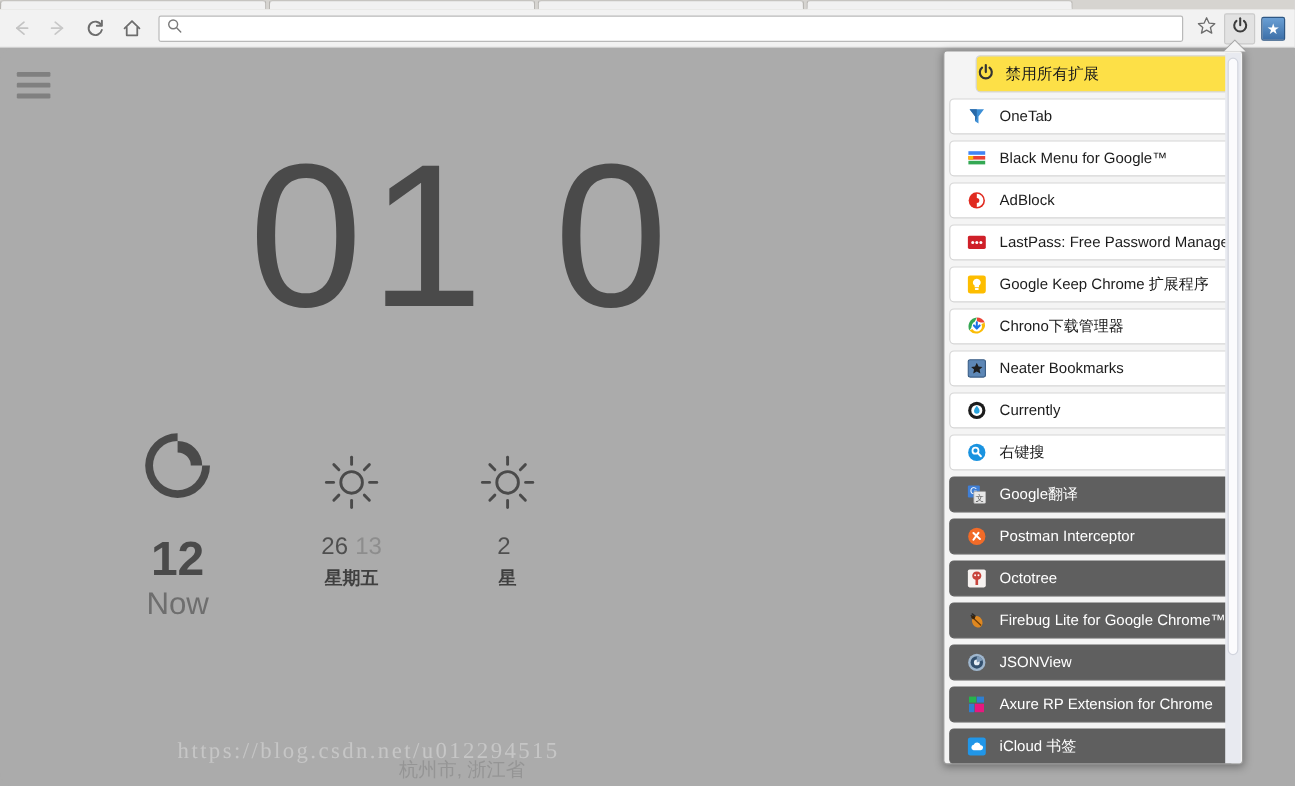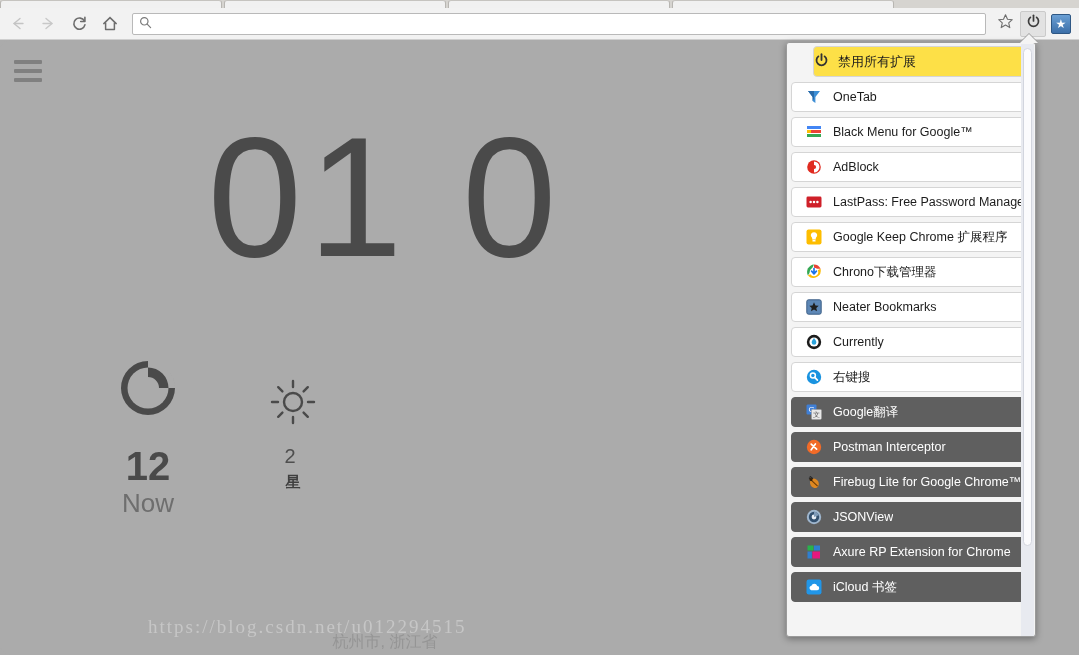--- a/index.html
+++ b/index.html
@@ -449,39 +449,58 @@
         <svg width="62" height="62" viewBox="0 0 62 62">
           <path d="M31 4 A27 27 0 1 0 31 58 A27 27 0 0 0 31 4 Z
                    M31 4 L31 20 A11 11 0 0 0 42 31 L58 31 A27 27 0 0 0 31 4 Z" fill="#4a4a4a" fill-rule="evenodd"></path>
           <circle cx="31" cy="31" r="20.5" fill="#ababab"></circle>
           <path d="M31 10.5 A20.5 20.5 0 0 1 51.5 31 L42 31 A11 11 0 0 0 31 20 Z" fill="#4a4a4a"></path>
         </svg>
       </div>
       <div class="wx-now-temp">12</div>
       <div class="wx-now-label">Now</div>
     </div>
-
-
 
     <div class="wx-day">
       <div class="wx-day-icon">
         <svg width="46" height="46" viewBox="0 0 46 46">
           <circle cx="23" cy="23" r="9" fill="none" stroke="#4a4a4a" stroke-width="2.4"></circle>
           <g stroke="#4a4a4a" stroke-width="2.4" stroke-linecap="round">
             <line x1="23" y1="2" x2="23" y2="8"></line>
             <line x1="23" y1="38" x2="23" y2="44"></line>
             <line x1="2" y1="23" x2="8" y2="23"></line>
             <line x1="38" y1="23" x2="44" y2="23"></line>
             <line x1="8.2" y1="8.2" x2="12.4" y2="12.4"></line>
             <line x1="33.6" y1="33.6" x2="37.8" y2="37.8"></line>
             <line x1="37.8" y1="8.2" x2="33.6" y2="12.4"></line>
             <line x1="12.4" y1="33.6" x2="8.2" y2="37.8"></line>
           </g>
         </svg>
       </div>
+      <div class="wx-day-temps"><span>26</span><span class="lo">13</span></div>
+      <div class="wx-day-name">星期五</div>
+    </div>
+
+
+    <div class="wx-day">
+      <div class="wx-day-icon">
+        <svg width="46" height="46" viewBox="0 0 46 46">
+          <circle cx="23" cy="23" r="9" fill="none" stroke="#4a4a4a" stroke-width="2.4"></circle>
+          <g stroke="#4a4a4a" stroke-width="2.4" stroke-linecap="round">
+            <line x1="23" y1="2" x2="23" y2="8"></line>
+            <line x1="23" y1="38" x2="23" y2="44"></line>
+            <line x1="2" y1="23" x2="8" y2="23"></line>
+            <line x1="38" y1="23" x2="44" y2="23"></line>
+            <line x1="8.2" y1="8.2" x2="12.4" y2="12.4"></line>
+            <line x1="33.6" y1="33.6" x2="37.8" y2="37.8"></line>
+            <line x1="37.8" y1="8.2" x2="33.6" y2="12.4"></line>
+            <line x1="12.4" y1="33.6" x2="8.2" y2="37.8"></line>
+          </g>
+        </svg>
+      </div>
       <div class="wx-day-temps"><span>2</span><span class="lo"></span></div>
       <div class="wx-day-name">星</div>
     </div>
 
   </div>
 
   <div id="location">杭州市, 浙江省</div>
 
 </div>
 
@@ -619,20 +638,31 @@
     <div class="ext-item disabled">
       <span class="ext-icon">
         <svg width="16" height="16" viewBox="0 0 16 16">
           <circle cx="8" cy="8" r="7.2" fill="#f26b28"></circle>
           <path d="M5.2 10.8 L9.4 5.0 M5.2 5.2 L10.6 10.2" stroke="#ffffff" stroke-width="1.7" stroke-linecap="round"></path>
         </svg>
       </span>
       <span class="ext-label">Postman Interceptor</span>
     </div>
 
+    <div class="ext-item disabled">
+      <span class="ext-icon">
+        <svg width="16" height="16" viewBox="0 0 16 16">
+          <rect x="0.5" y="0.5" width="15" height="15" rx="1.5" fill="#f6f2f0"></rect>
+          <path d="M8 2.2 C5.6 2.2 4.2 3.8 4.2 5.8 C4.2 7.6 5.4 8.8 6.9 9.2 L6.9 13.4 L9.1 13.4 L9.1 9.2 C10.6 8.8 11.8 7.6 11.8 5.8 C11.8 3.8 10.4 2.2 8 2.2 Z" fill="#c8443c"></path>
+          <circle cx="6.6" cy="5.4" r="0.8" fill="#ffffff"></circle>
+          <circle cx="9.4" cy="5.4" r="0.8" fill="#ffffff"></circle>
+        </svg>
+      </span>
+      <span class="ext-label">Octotree</span>
+    </div>
 
     <div class="ext-item disabled">
       <span class="ext-icon">
         <svg width="16" height="16" viewBox="0 0 16 16">
           <ellipse cx="8.4" cy="9.2" rx="4.2" ry="5" transform="rotate(-32 8.4 9.2)" fill="#e08820"></ellipse>
           <path d="M5.2 6.2 L11.6 12.2" stroke="#6b3b06" stroke-width="1.1"></path>
           <path d="M3.4 4.0 L5.6 6.4 M4.2 2.6 L6.6 4.4" stroke="#2a2a2a" stroke-width="1.2" stroke-linecap="round"></path>
           <circle cx="5.0" cy="5.4" r="1.5" fill="#3a2206"></circle>
         </svg>
       </span>

